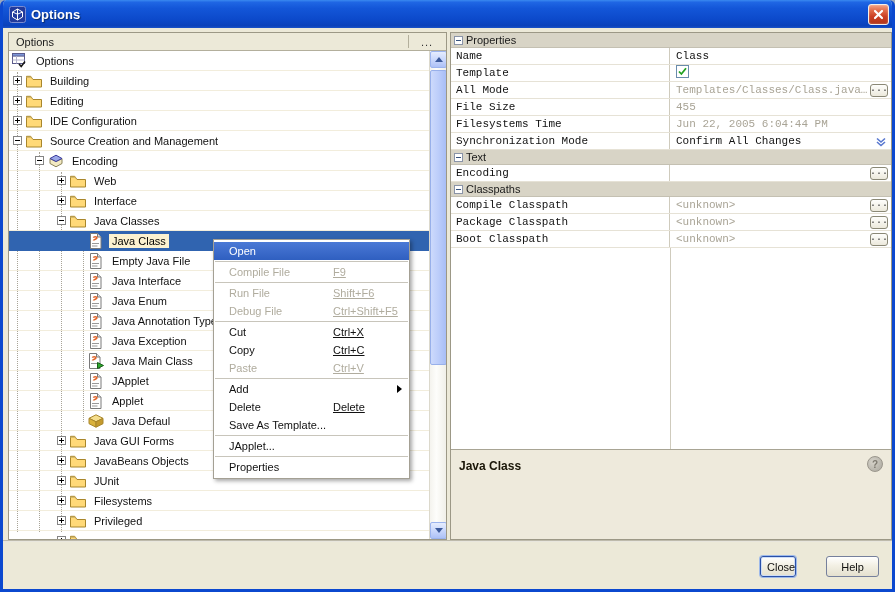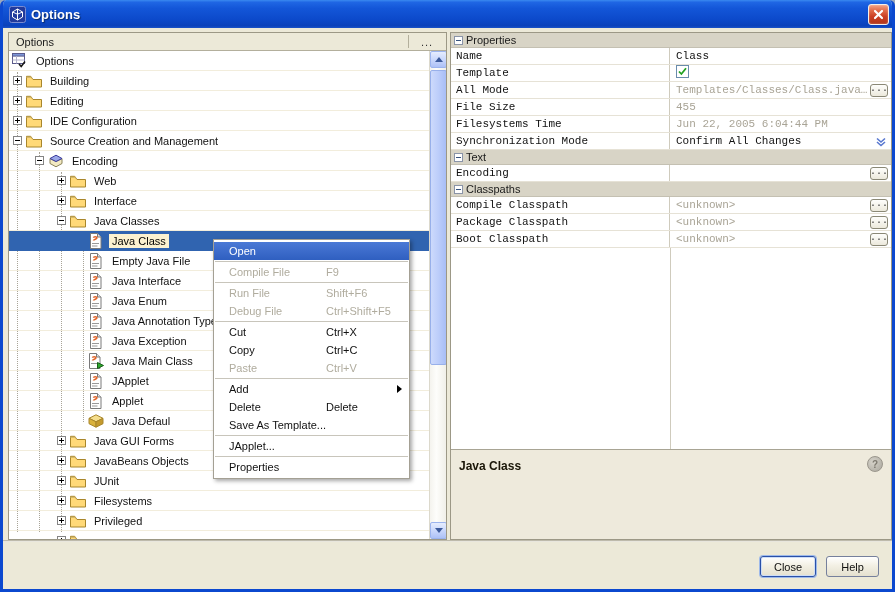--- a/index.html
+++ b/index.html
@@ -69,28 +69,28 @@
   .desc-panel{flex:0 0 90px;background:#eeeadc;border-top:1px solid #a8a494;position:relative;padding:6px 8px;}
   .desc-title{font-size:12px;font-weight:bold;color:#1a1608;}
   .help-ball{position:absolute;right:8px;top:6px;width:16px;height:16px;border-radius:50%;
     background:radial-gradient(circle at 5px 5px,#d6d3ca,#a9a69c);border:1px solid #9a968c;
     color:#7e7a70;font-size:10px;font-weight:bold;display:flex;align-items:center;justify-content:center;}
   
   .bottom-line{position:absolute;left:0;right:0;top:512px;height:2px;
     background:linear-gradient(180deg,#a8a492,#fdfcf6);}
   .btn{position:absolute;top:528px;height:21px;border:1px solid #76809c;border-radius:3px;font-size:11px;color:#111;
     background:linear-gradient(180deg,#ffffff,#f3f0e4 45%,#e4e0cf);cursor:pointer;font-family:"Liberation Sans",sans-serif;}
-  .btn-close{left:757px;width:56px;border-color:#2a50a8;box-shadow:0 0 0 1px #9db9ea, inset 0 0 0 1px #cdddf6;}
+  .btn-close{left:757px;width:36px;border-color:#2a50a8;box-shadow:0 0 0 1px #9db9ea, inset 0 0 0 1px #cdddf6;}
   .btn-help{left:823px;width:53px;}
   
   .menu{position:absolute;left:210px;top:211px;width:197px;background:#fff;border:1px solid #a4a094;
     box-shadow:2px 2px 4px rgba(0,0,0,.35);padding:2px 0;z-index:50;}
   .menu-item{position:relative;height:18px;display:flex;align-items:center;font-size:11px;color:#111;
     padding-left:15px;white-space:nowrap;}
-  .menu-item .mi-short{position:absolute;left:112px;color:#111;}
+  .menu-item .mi-short{position:absolute;left:119px;color:#111;text-decoration:underline;}
   .menu-item.disabled, .menu-item.disabled .mi-short{color:var(--disabled-text);}
   .menu-item.hl{background:linear-gradient(180deg,#4a79d6,#2f5fc0);color:#fff;}
   .mi-arrow{position:absolute;right:7px;width:0;height:0;border-top:4px solid transparent;
     border-bottom:4px solid transparent;border-left:5px solid #000;}
   .menu-sep{height:1px;background:#c8c5bb;margin:1px 1px;}
 </style>
 </head>
 <body>
 
 <div class="win">

